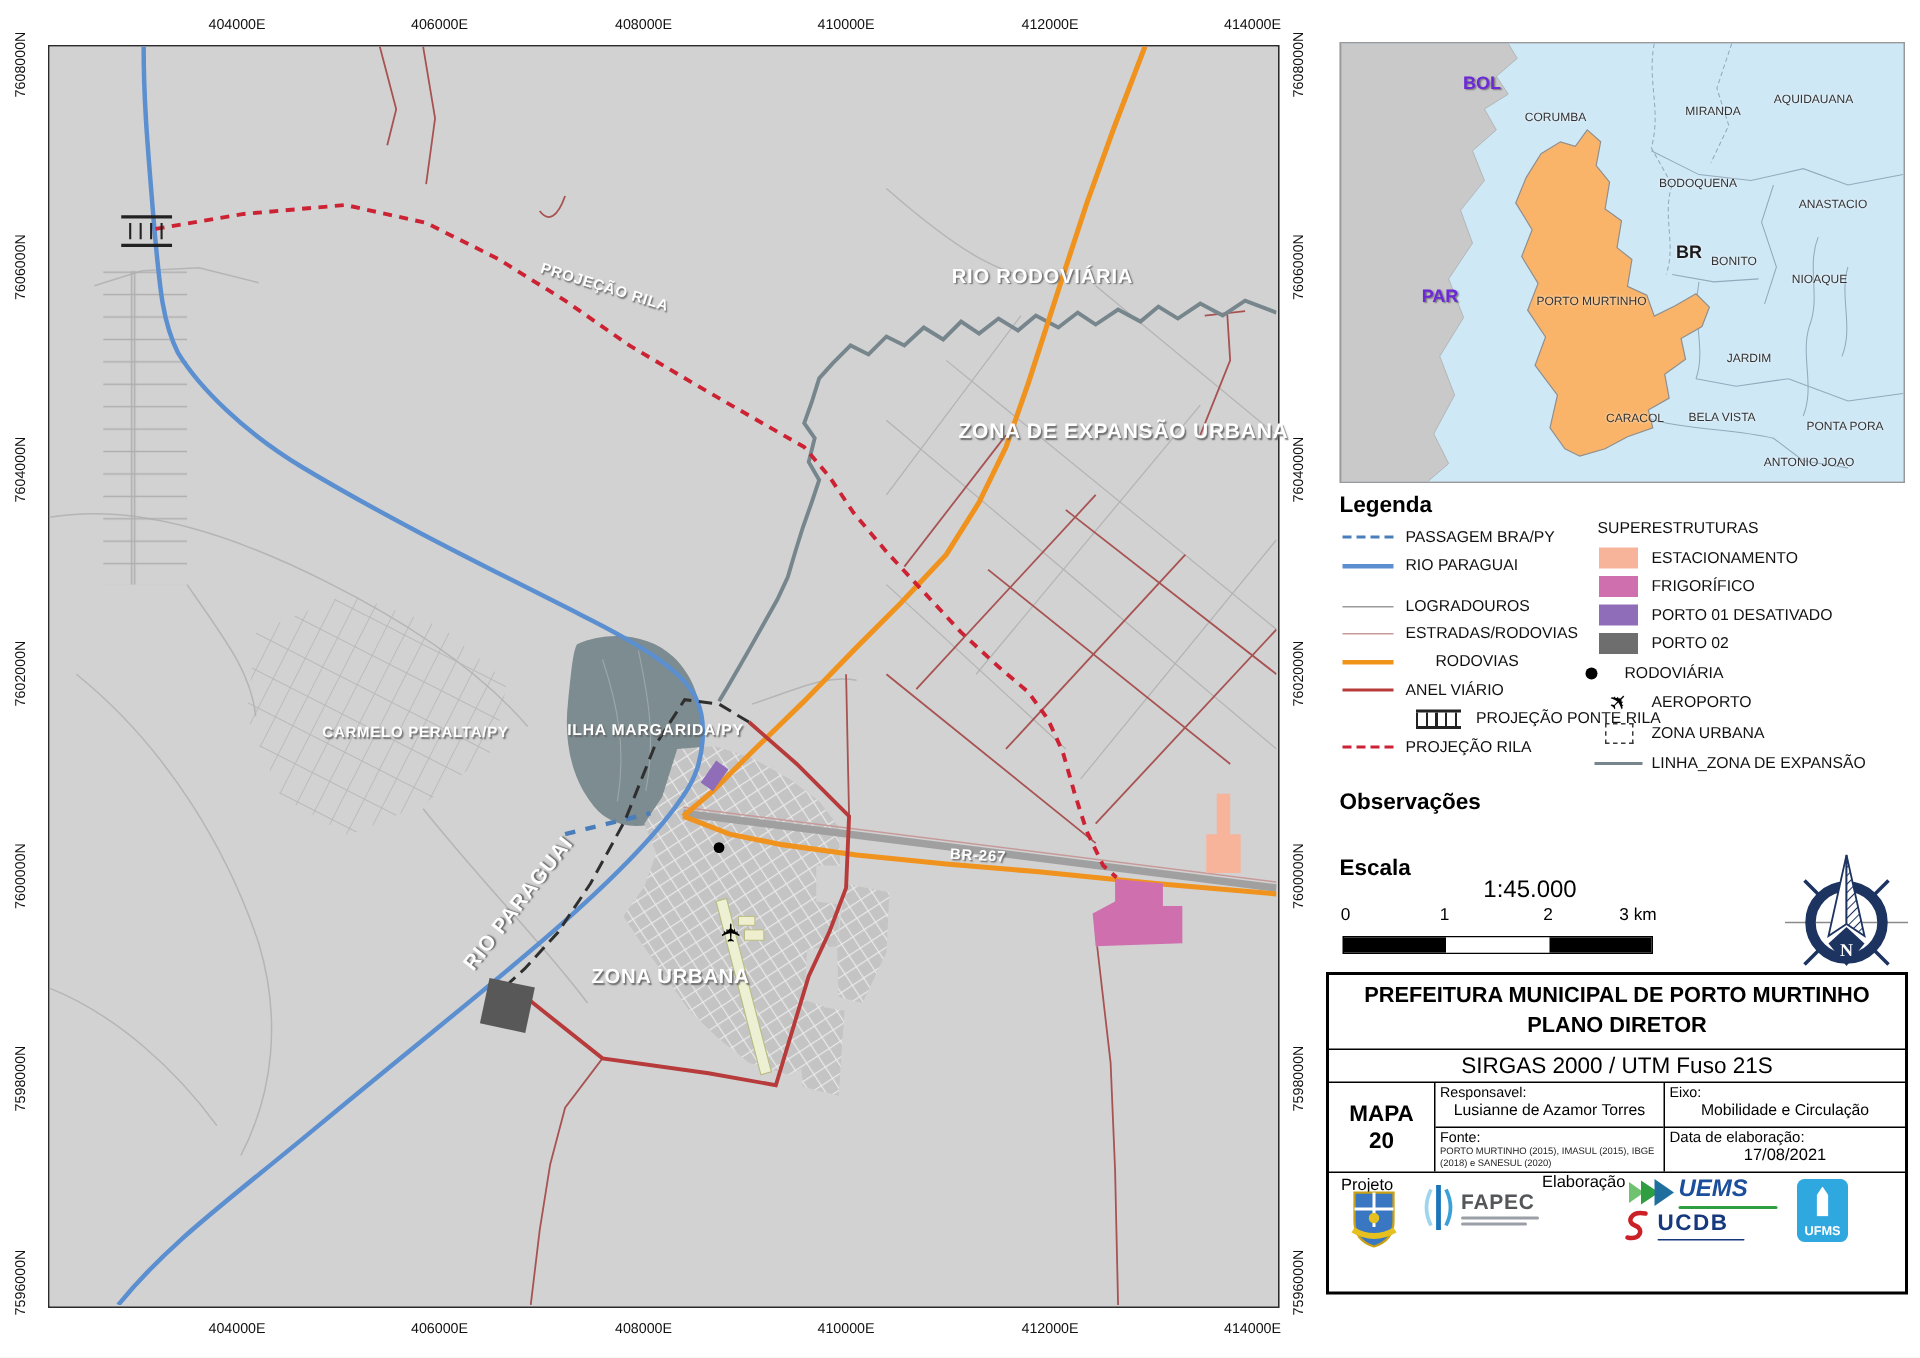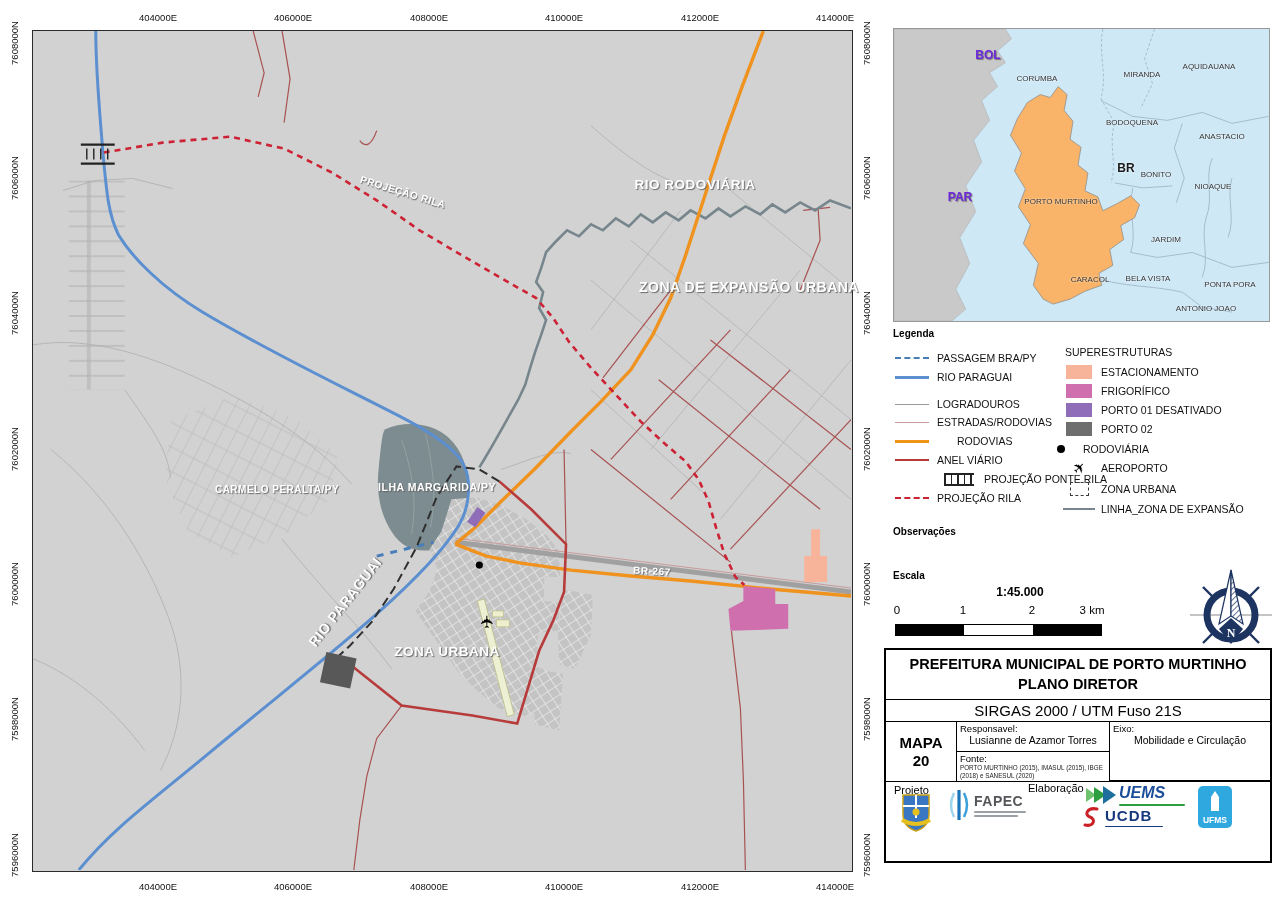--- a/index.html
+++ b/index.html
@@ -15,34 +15,34 @@
   .lbl-map{position:absolute;color:#fff;font-weight:bold;white-space:nowrap;
            text-shadow:1px 1px 1px rgba(95,95,95,.9);letter-spacing:.5px;}
   
   .inset{position:absolute;left:893px;top:28px;width:377px;height:294px;border:1px solid #999;
          background:#cfe8f6;box-sizing:border-box;}
   .inset-lbl{position:absolute;white-space:nowrap;transform:translate(-50%,-50%);color:#333;
              text-shadow:0 0 2px rgba(255,255,255,.9);}
   .inset-lbl.big{color:#6d28d9;font-weight:bold;text-shadow:1px 1px 1px rgba(110,110,110,.9);}
   .inset-lbl.dark-big{color:#1a1a1a;font-weight:bold;}
   
-  .sec-head{position:absolute;font-weight:bold;font-size:10px;color:#000;}
+  .sec-head{position:absolute;font-weight:bold;font-size:15px;color:#000;}
   .leg-row{position:absolute;display:flex;align-items:center;height:16px;}
   .leg-sym{width:38px;display:flex;justify-content:center;align-items:center;flex:0 0 38px;}
   .leg-sym-r{width:32px;flex:0 0 32px;}
   .leg-txt{font-size:10.5px;color:#111;white-space:nowrap;margin-left:6px;}
   .sym-line{width:34px;height:0;}
   .sym-swatch{width:26px;height:14px;}
   .sym-dot{width:8px;height:8px;border-radius:50%;background:#000;}
   .sym-plane{font-size:15px;color:#000;display:inline-block;transform:rotate(-45deg);}
   .sym-zrect{width:17px;height:12px;border:1.6px dashed #3a3a3a;}
   .sym-bridge{width:30px;height:9px;border-top:2px solid #222;border-bottom:2px solid #222;
      background:repeating-linear-gradient(90deg,#222 0 1.5px,transparent 1.5px 6.5px);}
   
-  .scale-ratio{position:absolute;font-size:12px;color:#000;transform:translate(-50%,0);font-weight:bold;}
+  .scale-ratio{position:absolute;font-size:16px;color:#000;transform:translate(-50%,0);}
   .scale-tick{position:absolute;font-size:11.5px;color:#000;transform:translate(-50%,0);}
   .scale-bar{position:absolute;left:895px;top:624px;width:205px;height:10px;
              border:1.3px solid #000;display:flex;box-sizing:content-box;background:#fff;}
   .scale-bar div{height:100%;}
   
   .tb{position:absolute;left:884px;top:648px;width:388px;height:215px;border:2px solid #000;
       box-sizing:border-box;background:#fff;}
   .tb-row{border-bottom:1.5px solid #000;box-sizing:border-box;}
   .tb-r1{height:50px;display:flex;flex-direction:column;justify-content:center;text-align:center;
          font-weight:bold;font-size:14.5px;line-height:1.35;}
@@ -276,20 +276,24 @@
         </div>
         <div class="tb-cell">
           <div class="tb-lab">Fonte:</div>
           <div class="tb-src">PORTO MURTINHO (2015), IMASUL (2015), IBGE (2018) e SANESUL (2020)</div>
         </div>
       </div>
       <div class="tb-c3">
         <div class="tb-cell bb">
           <div class="tb-lab">Eixo:</div>
           <div class="tb-val">Mobilidade e Circulação</div>
+        </div>
+        <div class="tb-cell">
+          <div class="tb-lab" style="font-size:10px;">Data de elaboração:</div>
+          <div class="tb-val" style="font-size:11px;">17/08/2021</div>
         </div>
       </div>
     </div>
     <div class="tb-r5">
       <div class="logo-lab" style="left:8px;top:2px;">Projeto</div>
       <div class="logo" style="left:14px;top:10px;">
         <svg width="32" height="40" viewBox="0 0 32 40">
           <path d="M3,3 H29 V22 Q29,35 16,39 Q3,35 3,22 Z" fill="#3a77c2" stroke="#caa015" stroke-width="1.5"></path>
           <path d="M3,14 H29 M16,3 V26" stroke="#fff" stroke-width="2"></path>
           <path d="M2,28 Q16,36 30,28" fill="none" stroke="#e6c01e" stroke-width="4"></path>

